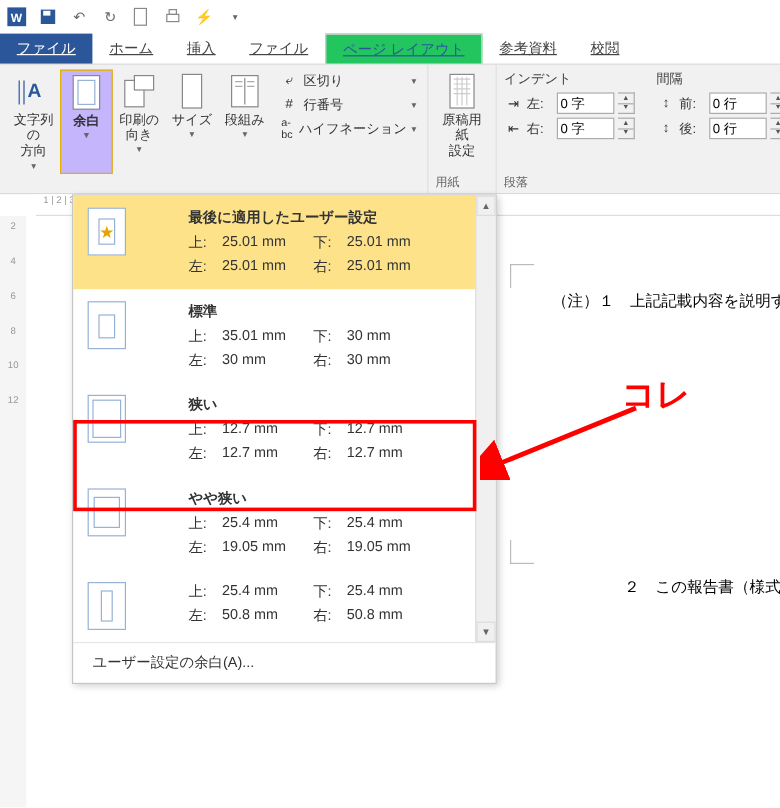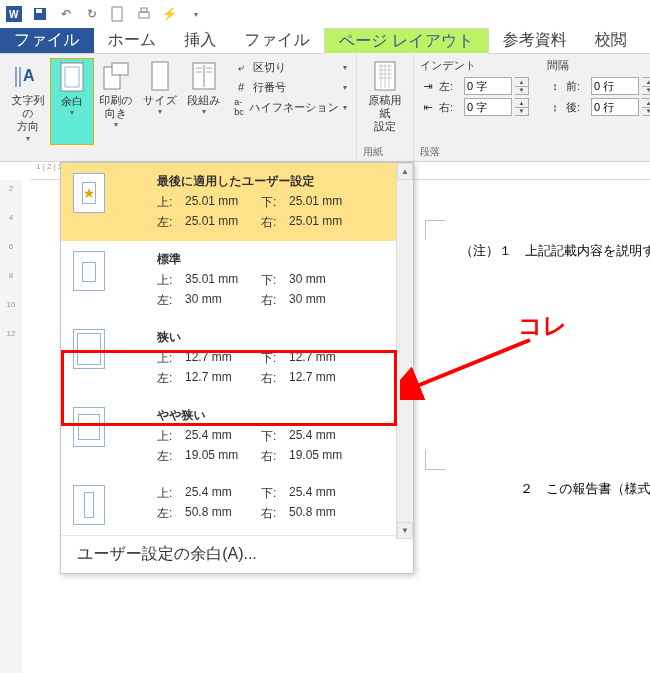--- a/index.html
+++ b/index.html
@@ -6,33 +6,33 @@
   body { width: 650px; height: 673px; background: #fff; overflow: hidden; font-size: 12px; color: #333; position: relative; }
 
   
   .titlebar { height: 28px; background: #fff; display: flex; align-items: center; padding: 0 6px; }
   .titlebar .qat { display: flex; gap: 10px; align-items: center; }
   .titlebar .qat .ic { width: 16px; height: 16px; display: flex; align-items: center; justify-content: center; color: #666; }
   .titlebar .title { flex: 1; text-align: right; font-size: 12px; color: #666; padding-right: 8px; white-space: nowrap; }
 
   
   .ribbon-tabs { height: 26px; display: flex; align-items: stretch; background: #fff; border-bottom: 1px solid #d4d4d4; }
-  .ribbon-tabs .tab { padding: 0 14px; display: flex; align-items: center; font-size: 16px; color: #444; cursor: pointer; }
+  .ribbon-tabs .tab { padding: 0 14px; display: flex; align-items: center; font-size: 12px; color: #444; cursor: pointer; text-decoration: underline; }
   .ribbon-tabs .tab.file { background: #2b579a; color: #fff; }
-  .ribbon-tabs .tab.active { border: 1px solid #d4d4d4; border-bottom: 1px solid #f1f1f1; background: #bef264; margin-bottom: -1px; color: #2b579a; }
+  .ribbon-tabs .tab.active { border: 1px solid #d4d4d4; border-bottom: 1px solid #f1f1f1; background: #22c55e; margin-bottom: -1px; color: #2b579a; }
 
   
   .ribbon { height: 108px; background: #f1f1f1; display: flex; border-bottom: 1px solid #d4d4d4; position: relative; }
   .ribbon-group { border-right: 1px solid #e0e0e0; padding: 4px 6px 2px 6px; display: flex; flex-direction: column; justify-content: space-between; }
   .group-label { font-size: 10px; color: #666; text-align: left; margin-top: auto; padding-top: 2px; }
   .big-btn { display: flex; flex-direction: column; align-items: center; width: 44px; padding: 2px; cursor: pointer; }
   .big-btn .ic { width: 32px; height: 32px; display: flex; align-items: center; justify-content: center; }
   .big-btn .lbl { font-size: 11px; text-align: center; line-height: 1.2; margin-top: 2px; }
   .big-btn .caret { font-size: 8px; color: #666; }
-  .big-btn.active { background: #5eead4; border: 1px solid #e5b000; }
+  .big-btn.active { background: #c4b5fd; border: 1px solid #e5b000; font-weight: bold; }
   .small-btns { display: flex; flex-direction: column; gap: 2px; }
   .small-btn { display: flex; align-items: center; gap: 4px; font-size: 11px; padding: 1px 3px; cursor: pointer; white-space: nowrap; }
   .small-btn .ic { width: 16px; height: 16px; display: flex; align-items: center; justify-content: center; font-size: 11px; }
   .small-btn .caret { font-size: 8px; color: #666; margin-left: auto; }
 
   .spinners { display: flex; flex-direction: column; gap: 3px; padding: 2px 0; }
   .spin-row { display: flex; align-items: center; gap: 3px; font-size: 11px; }
   .spin-row .ic { width: 16px; height: 16px; display:flex; align-items:center; justify-content:center; }
   .spin-row .lbl { width: 22px; }
   .spin-row input { width: 48px; height: 18px; border: 1px solid #ababab; font-size: 11px; padding: 0 2px; }
@@ -50,29 +50,29 @@
   .dd-item .thumb::after { content:""; position:absolute; border:1px solid #96b2d7; }
   .thumb.custom::after { top:8px;left:8px;right:8px;bottom:8px; }
   .thumb.custom .star { position:absolute; top:50%; left:50%; transform:translate(-50%,-50%); color:#e5a300; font-size:14px; }
   .thumb.normal::after { top:10px;left:8px;right:8px;bottom:8px; }
   .thumb.narrow::after { top:3px;left:3px;right:3px;bottom:3px; }
   .thumb.mod::after { top:6px;left:4px;right:4px;bottom:6px; }
   .thumb.wide::after { top:6px;left:10px;right:10px;bottom:6px; }
   .dd-body { flex:1;margin-left:40px; }
   .dd-title { font-size: 12px; font-weight: bold; margin-bottom: 4px; }
   .dd-grid { display: grid; grid-template-columns: 28px 76px 28px 76px; row-gap: 3px; font-size: 12px; }
-  .dd-footer { border-top: 1px solid #e5e5e5; padding: 8px 16px; font-size: 16px; cursor:pointer; }
+  .dd-footer { border-top: 1px solid #e5e5e5; padding: 8px 16px; font-size: 12px; cursor:pointer; }
   .dd-scroll { position:absolute; right:0; top:0; width:17px; height: calc(100% - 34px); background:#f0f0f0; border-left:1px solid #ddd; display:flex; flex-direction:column; }
   .dd-scroll .arr{ height:17px; display:flex;align-items:center;justify-content:center; font-size:8px; color:#666; border:1px solid #ddd; }
   .dd-scroll .track{flex:1;}
 
   .highlight-box { position: absolute; top: 350px; left: 61px; width: 336px; height: 76px; border: 3px solid #ff0000; z-index: 60; pointer-events: none; }
 
   
-  .annot-text { position:absolute; top:310px; left:518px; color:#ff0000; font-size:24px; font-weight:bold; z-index:70; }
+  .annot-text { position:absolute; top:310px; left:518px; color:#ff0000; font-size:28px; font-weight:bold; z-index:70; }
   .annot-arrow { position:absolute; top:330px; left:400px; width:140px; height:70px; z-index:70; pointer-events:none; }
 
   
   .docarea { position:absolute; top:162px; left:0; right:0; bottom:0; background:#fff; }
   .ruler-h { position:absolute; top:0; left:30px; right:0; height:18px; background:#fff; border-bottom:1px solid #ddd; font-size:8px; color:#999; overflow:hidden; white-space:nowrap; padding-left:6px;}
   .ruler-v { position:absolute; top:18px; left:0; width:22px; bottom:0; background:#f5f5f5; font-size:8px; color:#999; display:flex; flex-direction:column; align-items:center; padding-top:4px; gap:20px;}
   .page-corner { position:absolute; width:20px; height:20px; border:1px solid #bbb; }
   .pc-tl{top:220px; left:425px; border-right:none; border-bottom:none;}
   .pc-bl{top:450px; left:425px; border-right:none; border-top:none;}
   .doc-line { font-size:13px; color:#000; white-space:nowrap; }

